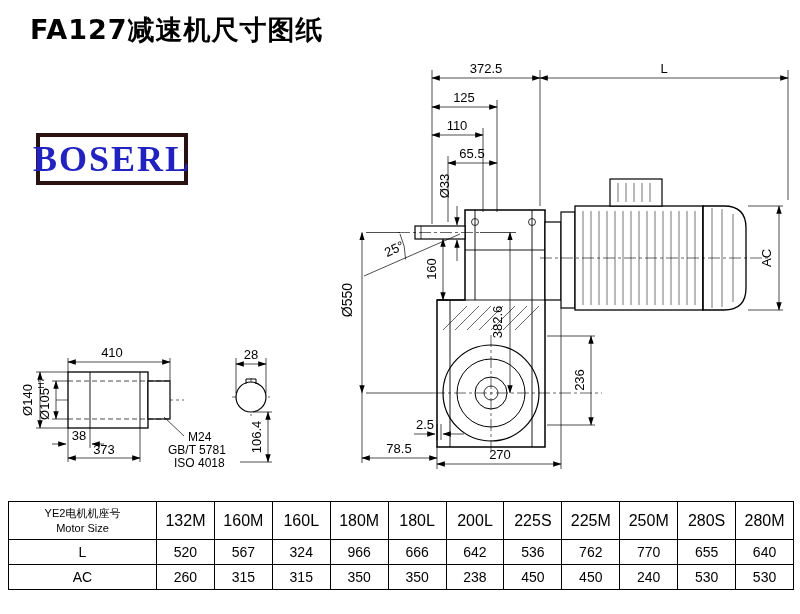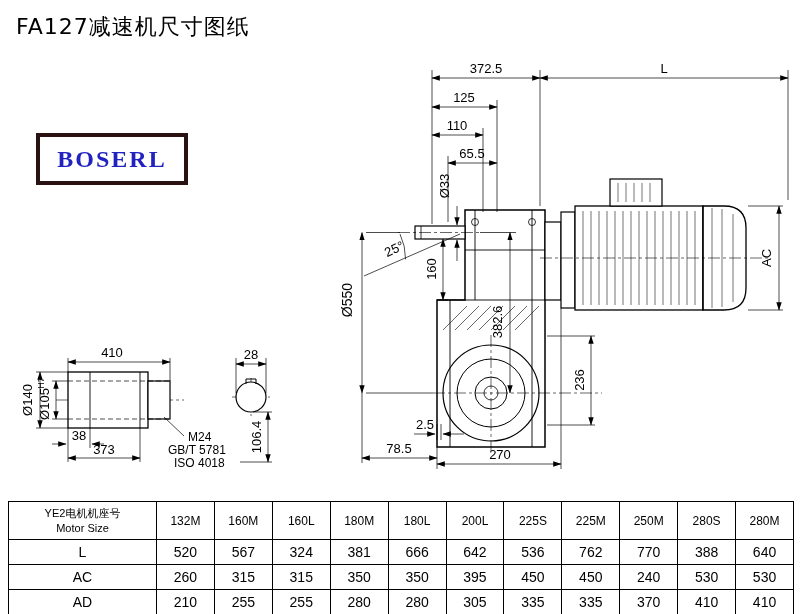--- a/index.html
+++ b/index.html
@@ -1,33 +1,33 @@
 <!DOCTYPE html>
 <html><head>
 <meta charset="utf-8">
 <style>
   *{margin:0;padding:0;box-sizing:border-box}
   html,body{width:800px;height:614px;background:#fff;overflow:hidden;position:relative;
     font-family:"Liberation Sans",sans-serif;color:#000}
-  .page-title{position:absolute;left:16px;top:12px;font-size:22px;font-weight:normal;
+  .page-title{position:absolute;left:30px;top:12px;font-size:27px;font-weight:bold;
     letter-spacing:1px;font-family:"DejaVu Sans",sans-serif}
   .logo-box{position:absolute;left:36px;top:133px;width:152px;height:52px;
     border:4px solid #2b1212;background:#fff;display:flex;align-items:center;justify-content:center}
-  .logo-text{font-family:"Liberation Serif",serif;font-size:24px;font-weight:bold;
+  .logo-text{font-family:"Liberation Serif",serif;font-size:36px;font-weight:bold;
     color:#2222c0;letter-spacing:2px}
   svg.drawing{position:absolute;left:0;top:0}
   .dimtxt{font-family:"Liberation Sans",sans-serif;font-size:13px;fill:#000}
   .dimtxt.big{font-size:14px}
   .dimtxt.small{font-size:9px}
   .dimtxt.callout{font-size:12px}
   table.size-table{position:absolute;left:8px;top:501px;width:786px;border-collapse:collapse;
     table-layout:fixed;background:#fff;font-size:14px}
   .size-table th,.size-table td{border:1px solid #000;text-align:center;font-weight:normal;
     padding:2px 0;overflow:hidden;white-space:nowrap}
-  .size-table thead th{height:38px;font-size:12px}
+  .size-table thead th{height:38px;font-size:16px}
   .size-table td{height:25px}
   .size-table .corner{width:148px;font-size:11px;line-height:1.3}
 </style>
 </head>
 <body>
 
 <div class="page-title">FA127减速机尺寸图纸</div>
 
 <div class="logo-box">
   <span class="logo-text">BOSERL</span>
@@ -265,51 +265,37 @@
         <th>280S</th>
         <th>280M</th>
       </tr>
   </thead>
   <tbody>
       <tr>
         <td>L</td>
         <td>520</td>
         <td>567</td>
         <td>324</td>
-        <td>381</td>
+        <td>966</td>
         <td>666</td>
         <td>642</td>
         <td>536</td>
         <td>762</td>
         <td>770</td>
-        <td>388</td>
+        <td>655</td>
         <td>640</td>
       </tr>
       <tr>
         <td>AC</td>
         <td>260</td>
         <td>315</td>
         <td>315</td>
         <td>350</td>
         <td>350</td>
-        <td>395</td>
+        <td>238</td>
         <td>450</td>
         <td>450</td>
         <td>240</td>
         <td>530</td>
         <td>530</td>
       </tr>
-      <tr>
-        <td>AD</td>
-        <td>210</td>
-        <td>255</td>
-        <td>255</td>
-        <td>280</td>
-        <td>280</td>
-        <td>305</td>
-        <td>335</td>
-        <td>335</td>
-        <td>370</td>
-        <td>410</td>
-        <td>410</td>
-      </tr>
     </tbody>
 </table>
 
 </body></html>

